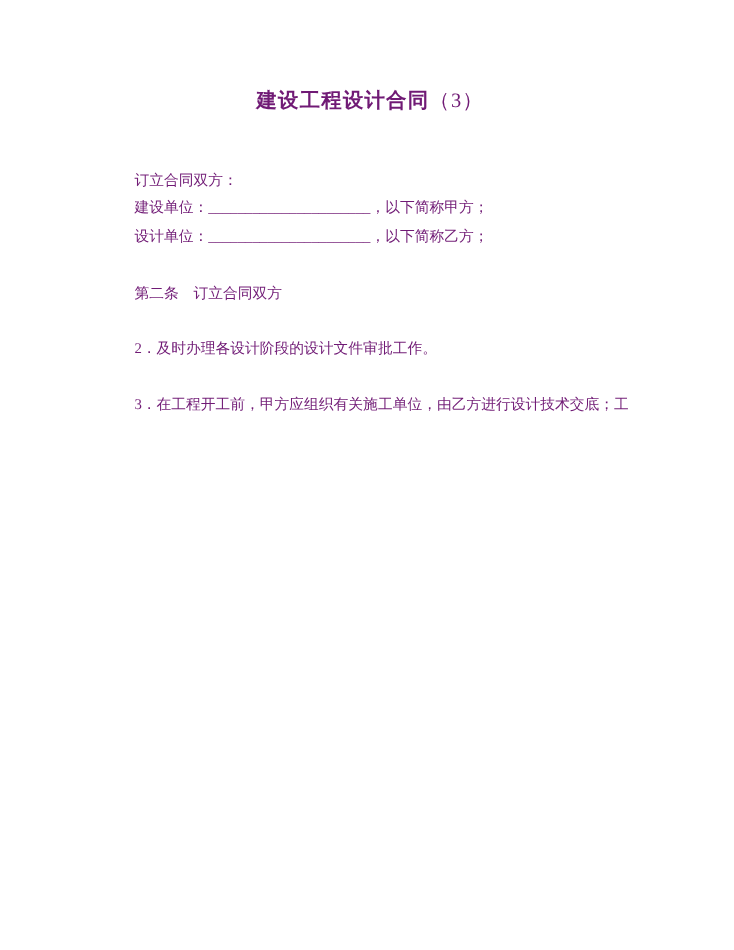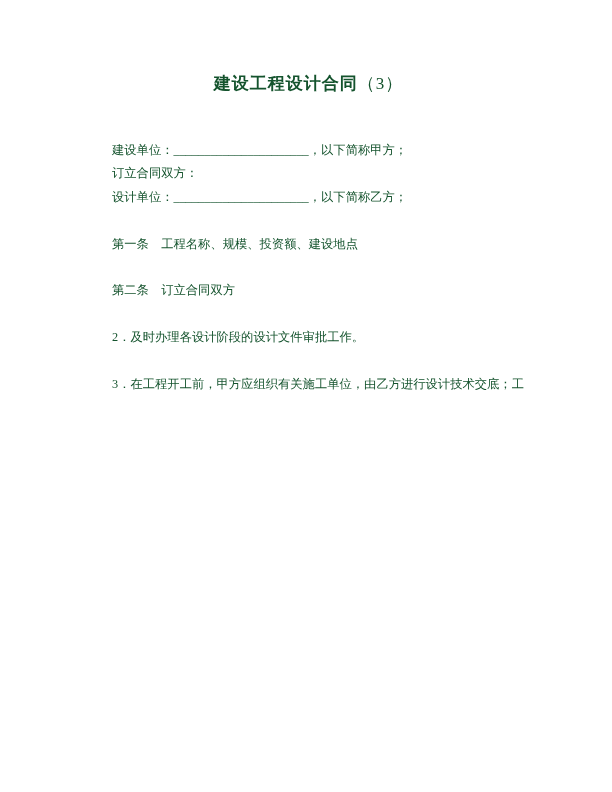--- a/index.html
+++ b/index.html
@@ -7,21 +7,21 @@
     padding: 0;
     background: #ffffff;
   }
   .page {
     position: relative;
     width: 612px;
     height: 792px;
     background: #ffffff;
     box-sizing: border-box;
     padding: 71px 82px 0 87px;
-    color: #14532d;
+    color: #701a75;
     font-family: "Liberation Serif", "DejaVu Serif", serif;
     font-size: 12.3px;
     line-height: 23.4px;
     overflow: hidden;
   }
   .doc-title {
     margin: 0 0 43px 0;
     text-align: center;
     font-size: 17px;
     line-height: 25px;
@@ -48,21 +48,20 @@
   .para.gap {
     margin-top: 23.4px;
   }
 </style>
 </head>
 <body>
 
 <div class="page">
   <h1 class="doc-title"><span>建设工程设计合同</span><span class="title-num">（3）</span></h1>
   <div class="doc-body" id="doc-body">
+      <p class="para indent">订立合同双方：</p>
       <p class="para indent">建设单位：______________________，以下简称甲方；</p>
-      <p class="para indent">订立合同双方：</p>
       <p class="para indent">设计单位：______________________，以下简称乙方；</p>
-      <p class="para indent gap">第一条　工程名称、规模、投资额、建设地点</p>
       <p class="para indent gap">第二条　订立合同双方</p>
       <p class="para indent gap">2．及时办理各设计阶段的设计文件审批工作。</p>
       <p class="para indent gap">3．在工程开工前，甲方应组织有关施工单位，由乙方进行设计技术交底；工</p>
     </div>
 </div>
 
 </body></html>

